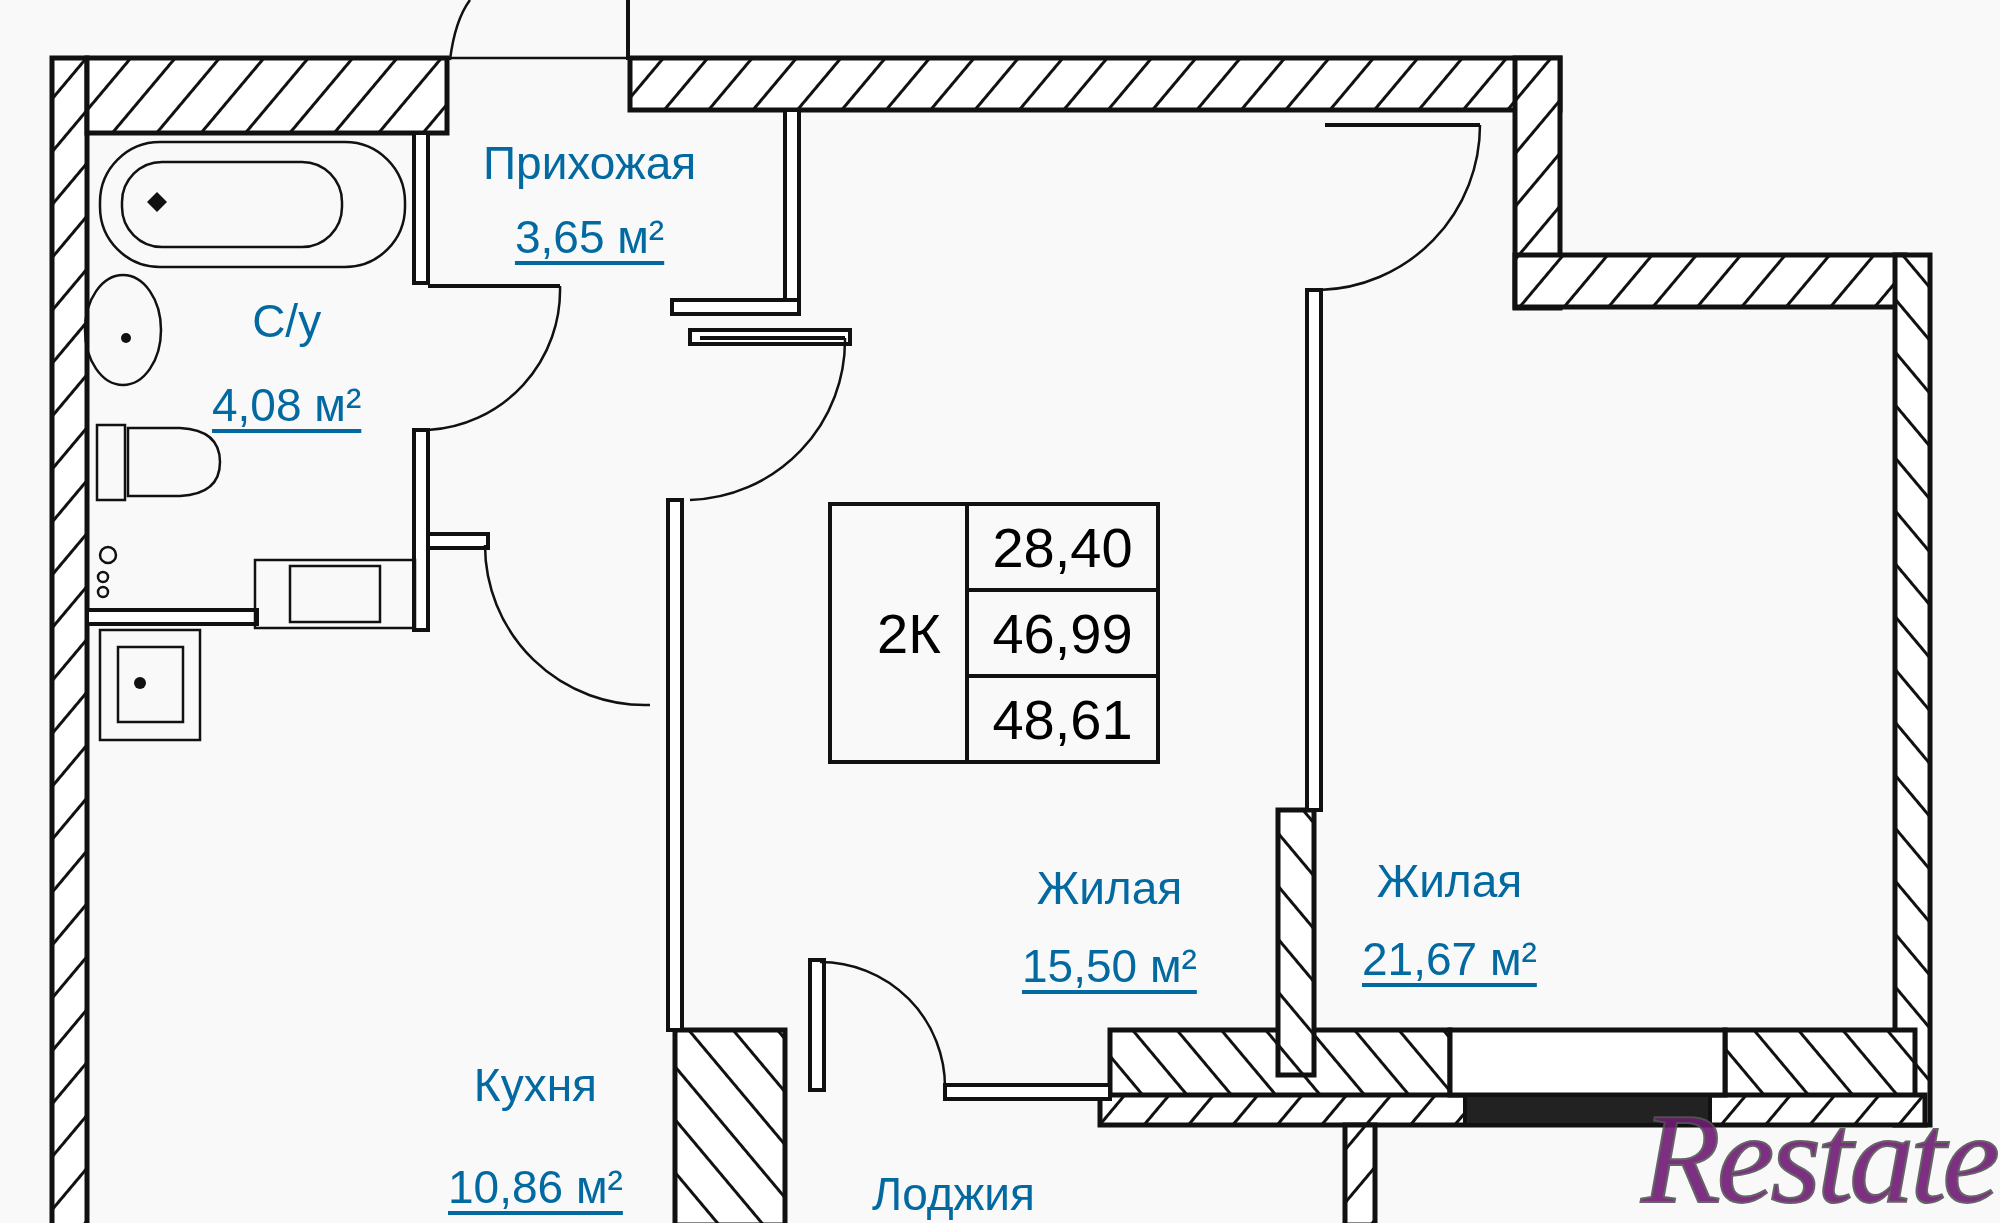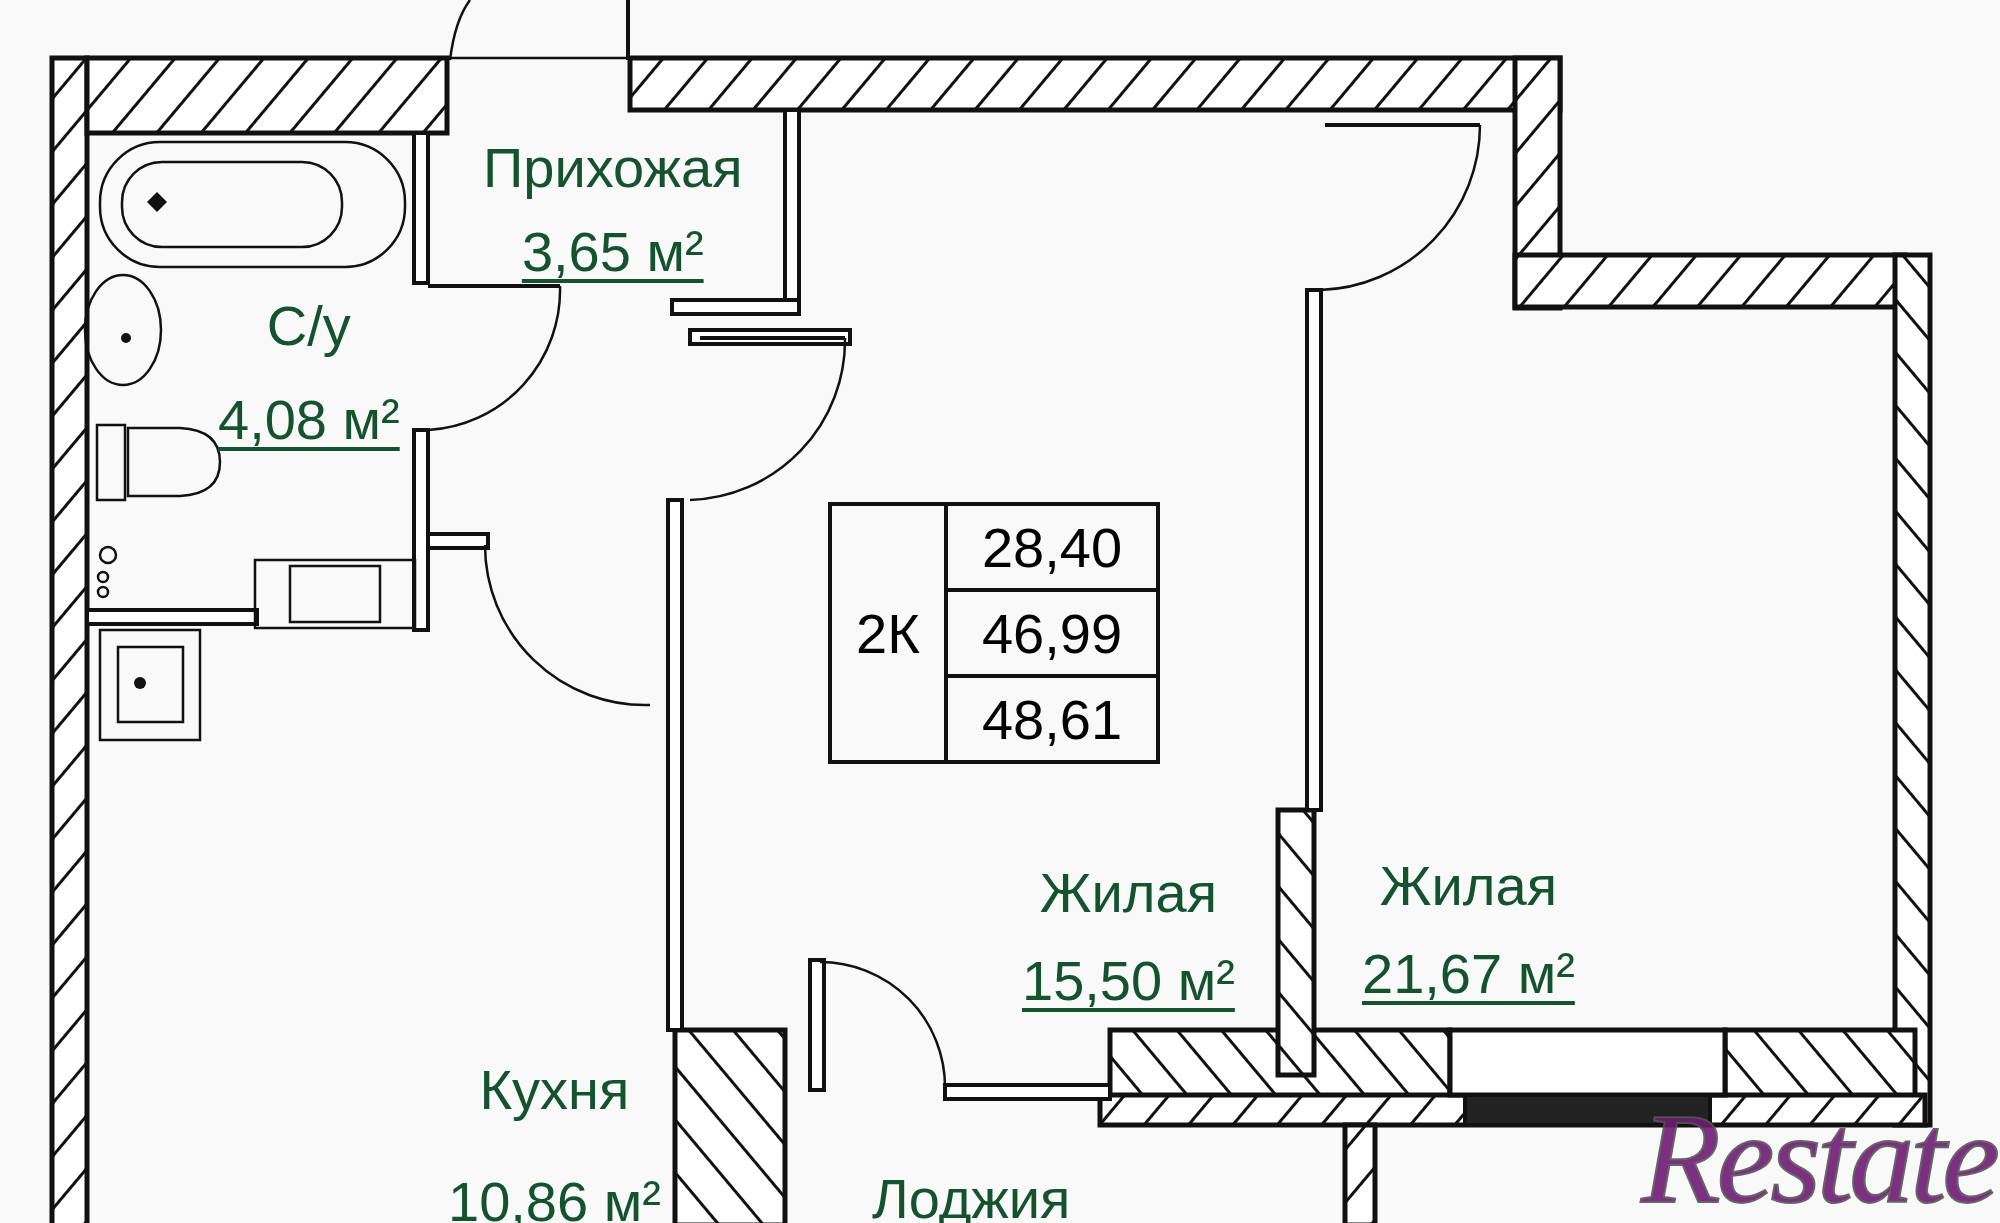--- a/index.html
+++ b/index.html
@@ -3,24 +3,24 @@
 <meta charset="utf-8">
 <style>
   html, body { margin: 0; padding: 0; background: #f9f9f9; }
   body { width: 2000px; height: 1223px; overflow: hidden; position: relative; font-family: "Liberation Sans", sans-serif; }
   svg { position: absolute; left: 0; top: 0; }
   .wall { fill: url(#hatch); stroke: #111; stroke-width: 5; }
   .wall2 { fill: url(#hatch2); stroke: #111; stroke-width: 5; }
   .line { stroke: #111; stroke-width: 4; fill: none; }
   .thin { stroke: #111; stroke-width: 2.5; fill: none; }
   .part { fill: #fff; stroke: #111; stroke-width: 4; }
-  .lbl { position: absolute; color: #14532d; font-size: 56px; text-align: center; white-space: nowrap; line-height: 1; }
+  .lbl { position: absolute; color: #0369a1; font-size: 46px; text-align: center; white-space: nowrap; line-height: 1; }
   .area { text-decoration: underline; text-underline-offset: 8px; text-decoration-thickness: 4px; text-align: center; }
   .box { position: absolute; left: 828px; top: 502px; width: 332px; height: 262px; border: 4px solid #111; box-sizing: border-box; display: flex; background: transparent; }
-  .box .k { width: 112px; border-right: 4px solid #111; display: flex; align-items: center; justify-content: center; font-size: 56px; }
+  .box .k { width: 112px; border-right: 4px solid #111; display: flex; align-items: center; justify-content: center; font-size: 56px; padding-left: 21px; }
   .box .vals { flex: 1; display: flex; flex-direction: column; border-radius: 14px; }
   .box .v { flex: 1; display: flex; align-items: center; justify-content: center; font-size: 56px; border-bottom: 4px solid #111; }
   .box .v:last-child { border-bottom: none; }
   .wm { position: absolute; right: 4px; bottom: 0px; font-family: "Liberation Serif", serif; font-style: italic; font-size: 130px; color: #701a75; -webkit-text-stroke: 2px #555; letter-spacing: -4px; opacity: .9; line-height: 1; }
 </style>
 </head>
 <body>
 
 <svg width="2000" height="1223" viewBox="0 0 2000 1223">
   <defs>
@@ -111,21 +111,21 @@
     <circle class="thin" cx="108" cy="555" r="8"></circle>
     <circle class="thin" cx="103" cy="577" r="5"></circle>
     <circle class="thin" cx="103" cy="592" r="5"></circle>
   </g>
 </svg>
 
 <div class="lbl" style="left:483px;top:140px;">
   <div>Прихожая</div>
   <div class="area" style="margin-top:28px;">3,65 м²</div>
 </div>
-<div class="lbl" style="left:218px;top:298px;">
+<div class="lbl" style="left:212px;top:298px;">
   <div>С/у</div>
   <div class="area" style="margin-top:38px;">4,08 м²</div>
 </div>
 <div class="lbl" style="left:1022px;top:865px;">
   <div>Жилая</div>
   <div class="area" style="margin-top:32px;">15,50 м²</div>
 </div>
 <div class="lbl" style="left:1362px;top:858px;">
   <div>Жилая</div>
   <div class="area" style="margin-top:32px;">21,67 м²</div>

